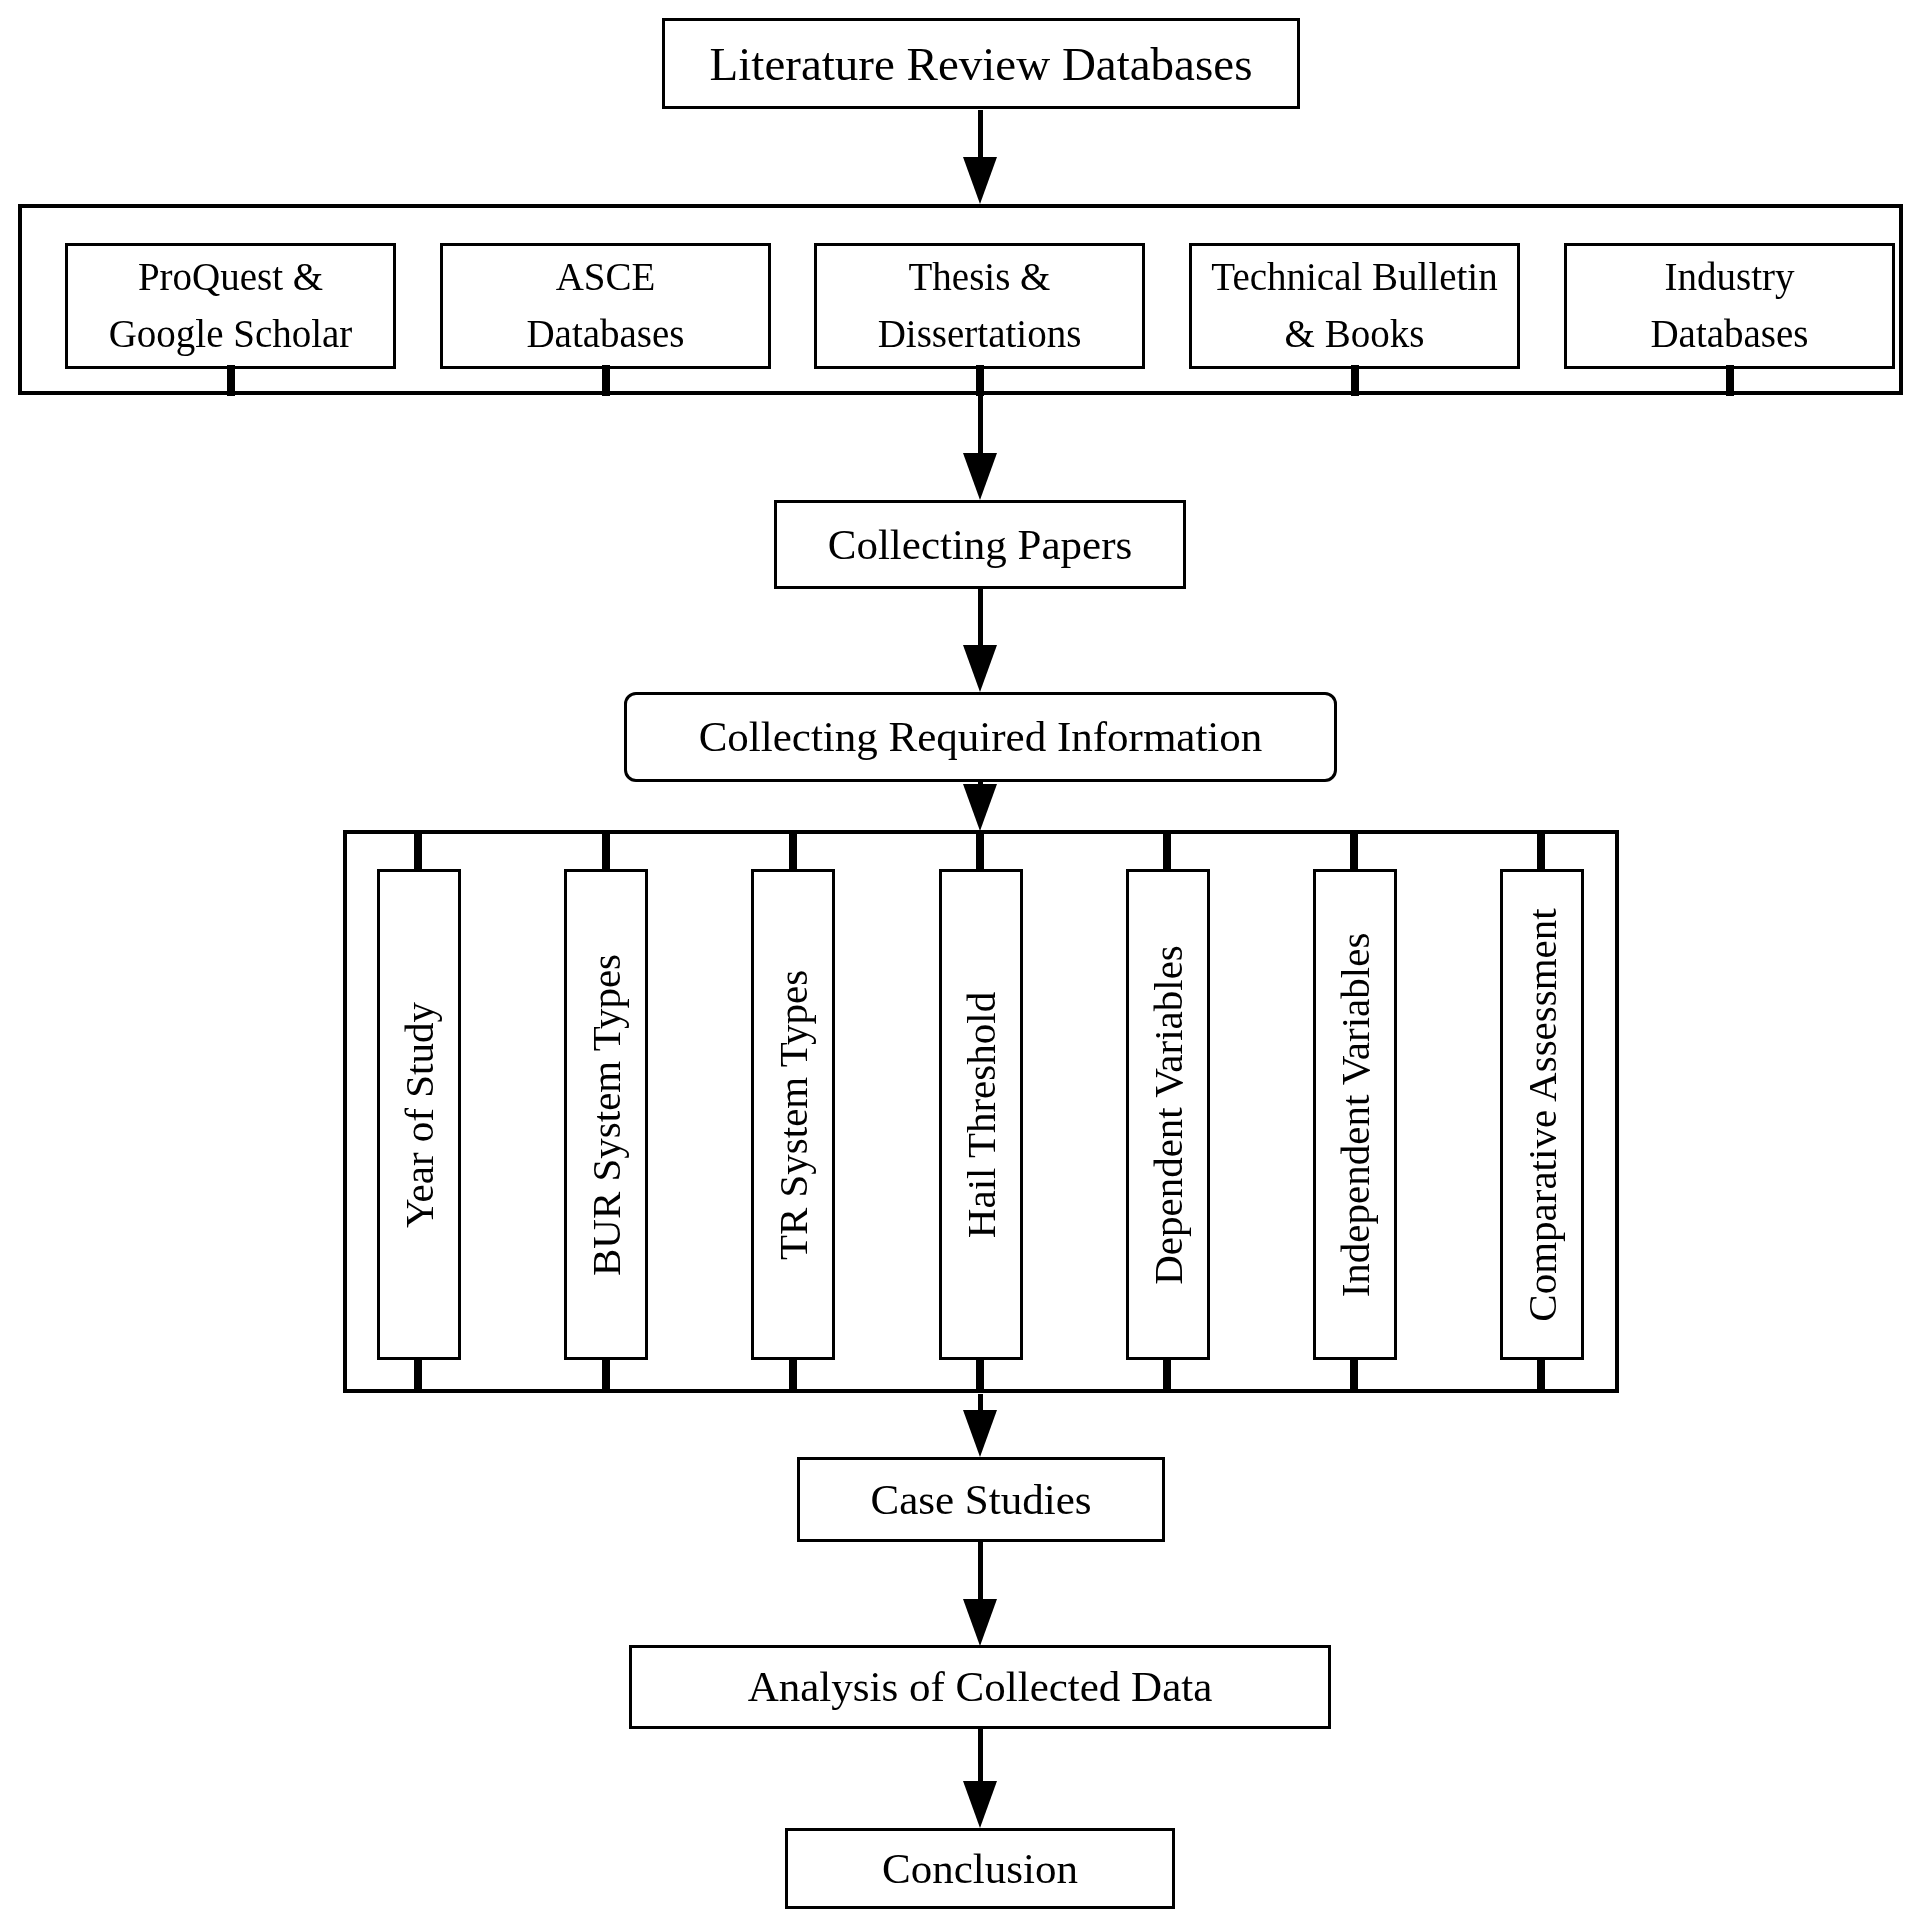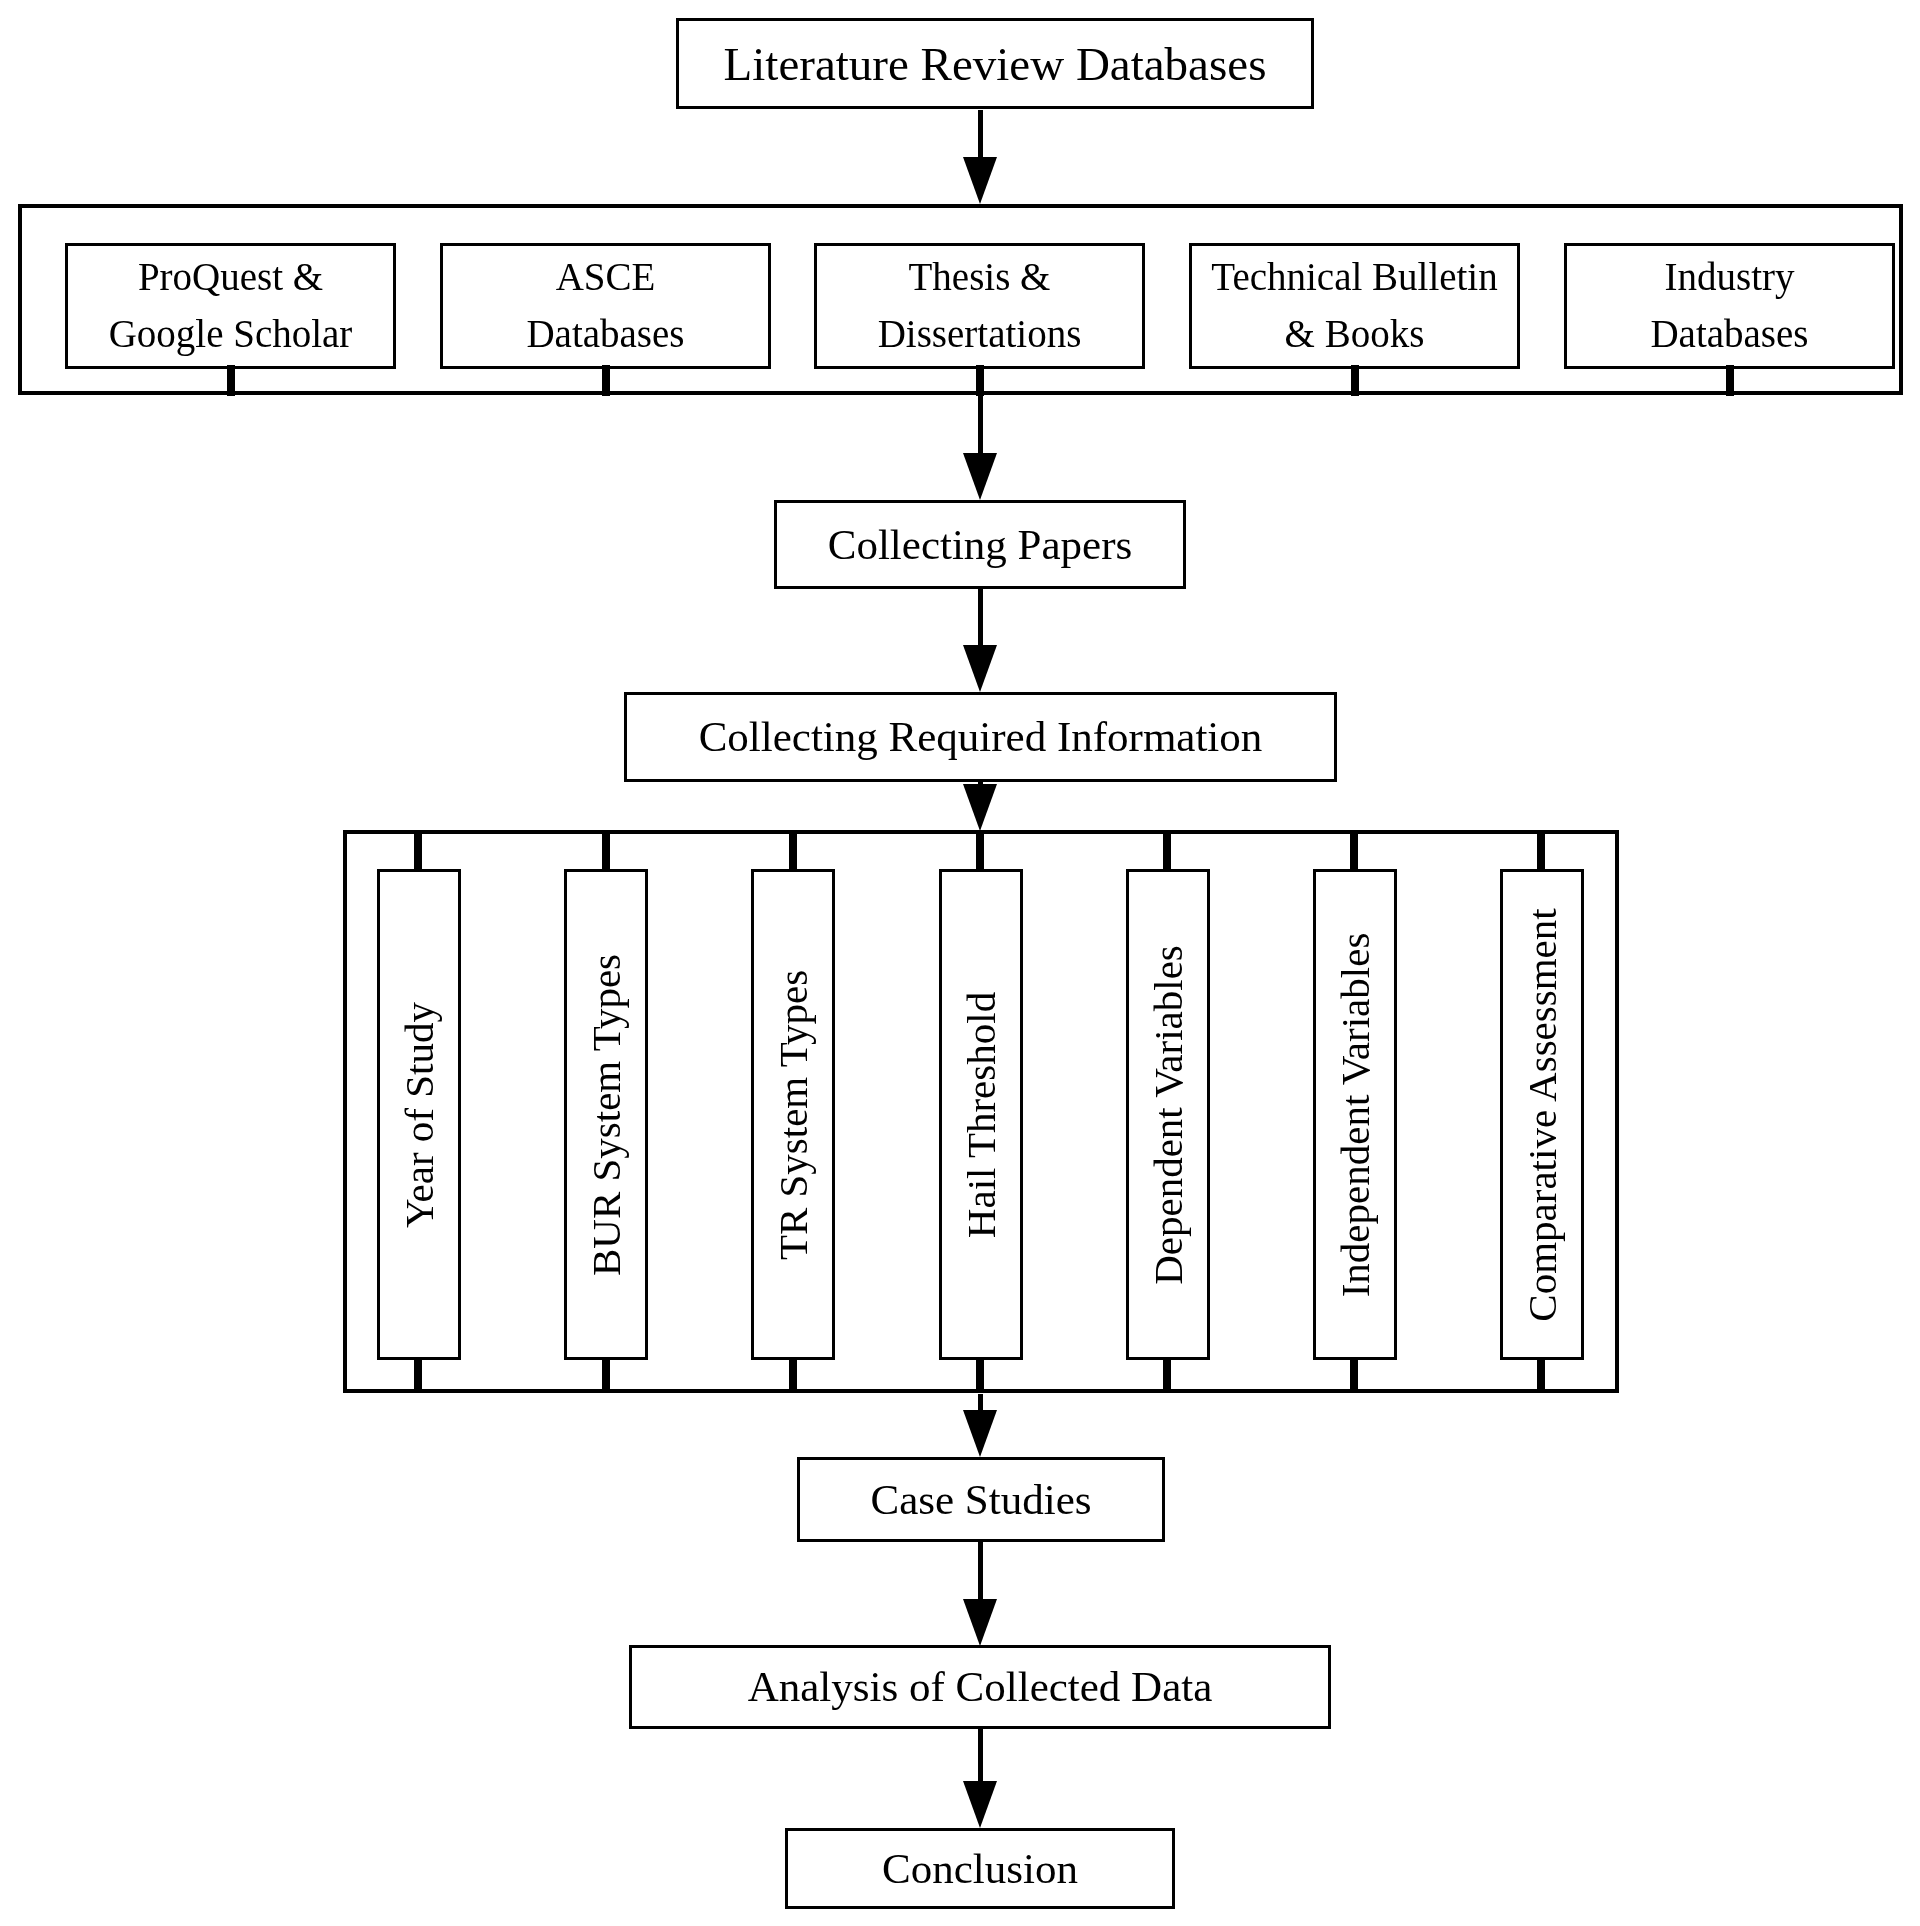--- a/index.html
+++ b/index.html
@@ -62,21 +62,21 @@
     position: absolute;
     width: 8.4px;
     background: #000000;
   }
 </style>
 </head>
 <body>
 
 <div class="stage">
 
-  <div class="box title-box" style="left:662px; top:18.4px; width:638px; height:91px;margin-left:14px;">
+  <div class="box title-box" style="left:662px; top:18.4px; width:638px; height:91px;">
     <span>Literature Review Databases</span>
   </div>
 
   <div class="arrow-line" style="left:978px; top:110px; height:50px;"></div>
   <div class="arrow-head" style="left:963px; top:157px;"></div>
 
   <div class="container-frame" style="left:18.4px; top:204px; width:1885px; height:191px;"></div>
 
   <div class="box row-box" style="left:440px; top:243px; width:331px; height:126px; padding:0 33px;">
     <span>ASCE Databases</span>
@@ -103,21 +103,21 @@
   <div class="arrow-line" style="left:978px; top:395px; height:59px;"></div>
   <div class="arrow-head" style="left:963px; top:453px;"></div>
 
   <div class="box step-box" style="left:774px; top:500px; width:412px; height:89px;">
     <span>Collecting Papers</span>
   </div>
 
   <div class="arrow-line" style="left:978px; top:589px; height:57px;"></div>
   <div class="arrow-head" style="left:963px; top:645px;"></div>
 
-  <div class="box step-box" style="left:624px; top:692px; width:713px; height:90px;">
+  <div class="box step-box" style="left:624px; top:692px; width:713px; height:90px;border-radius:12px;">
     <span>Collecting Required Information</span>
   </div>
 
   <div class="arrow-line" style="left:978px; top:782px; height:5.6px;"></div>
   <div class="arrow-head" style="left:963px; top:784px;"></div>
 
   <div class="container-frame" style="left:343px; top:830px; width:1276px; height:563px;"></div>
 
   <div class="stub" style="left:414px;  top:834px; height:37px;"></div>
   <div class="stub" style="left:602px; top:834px; height:37px;"></div>

